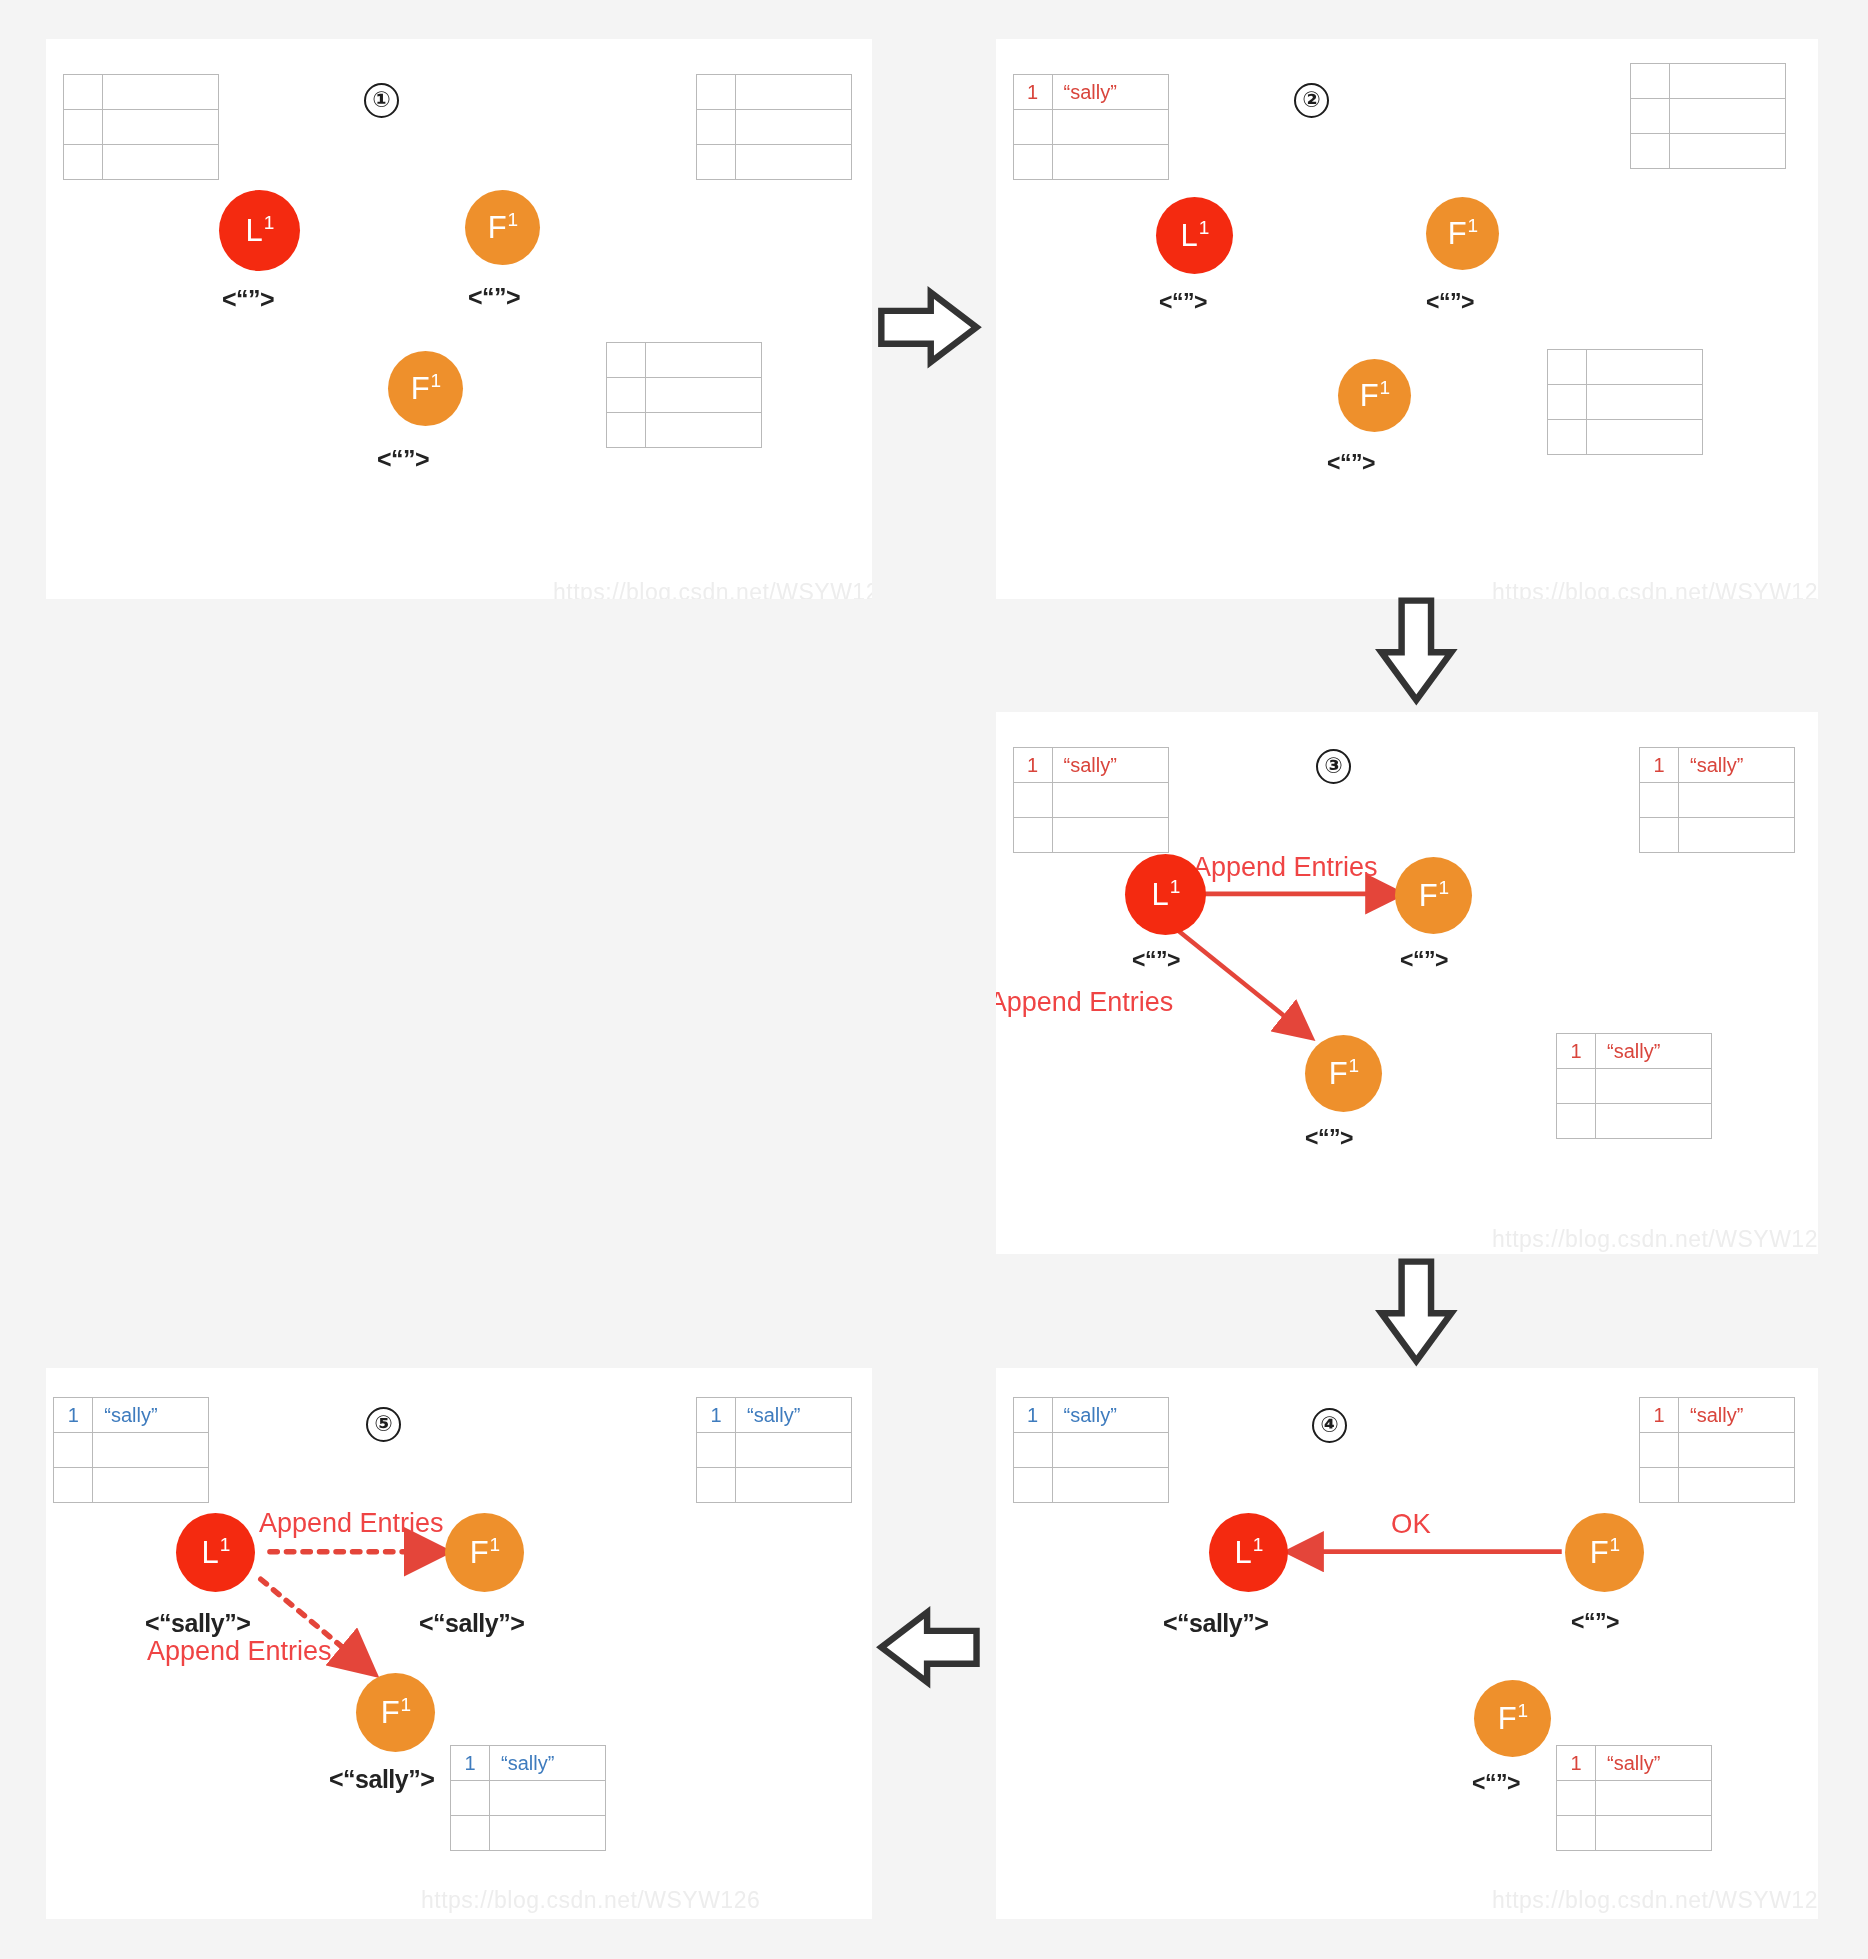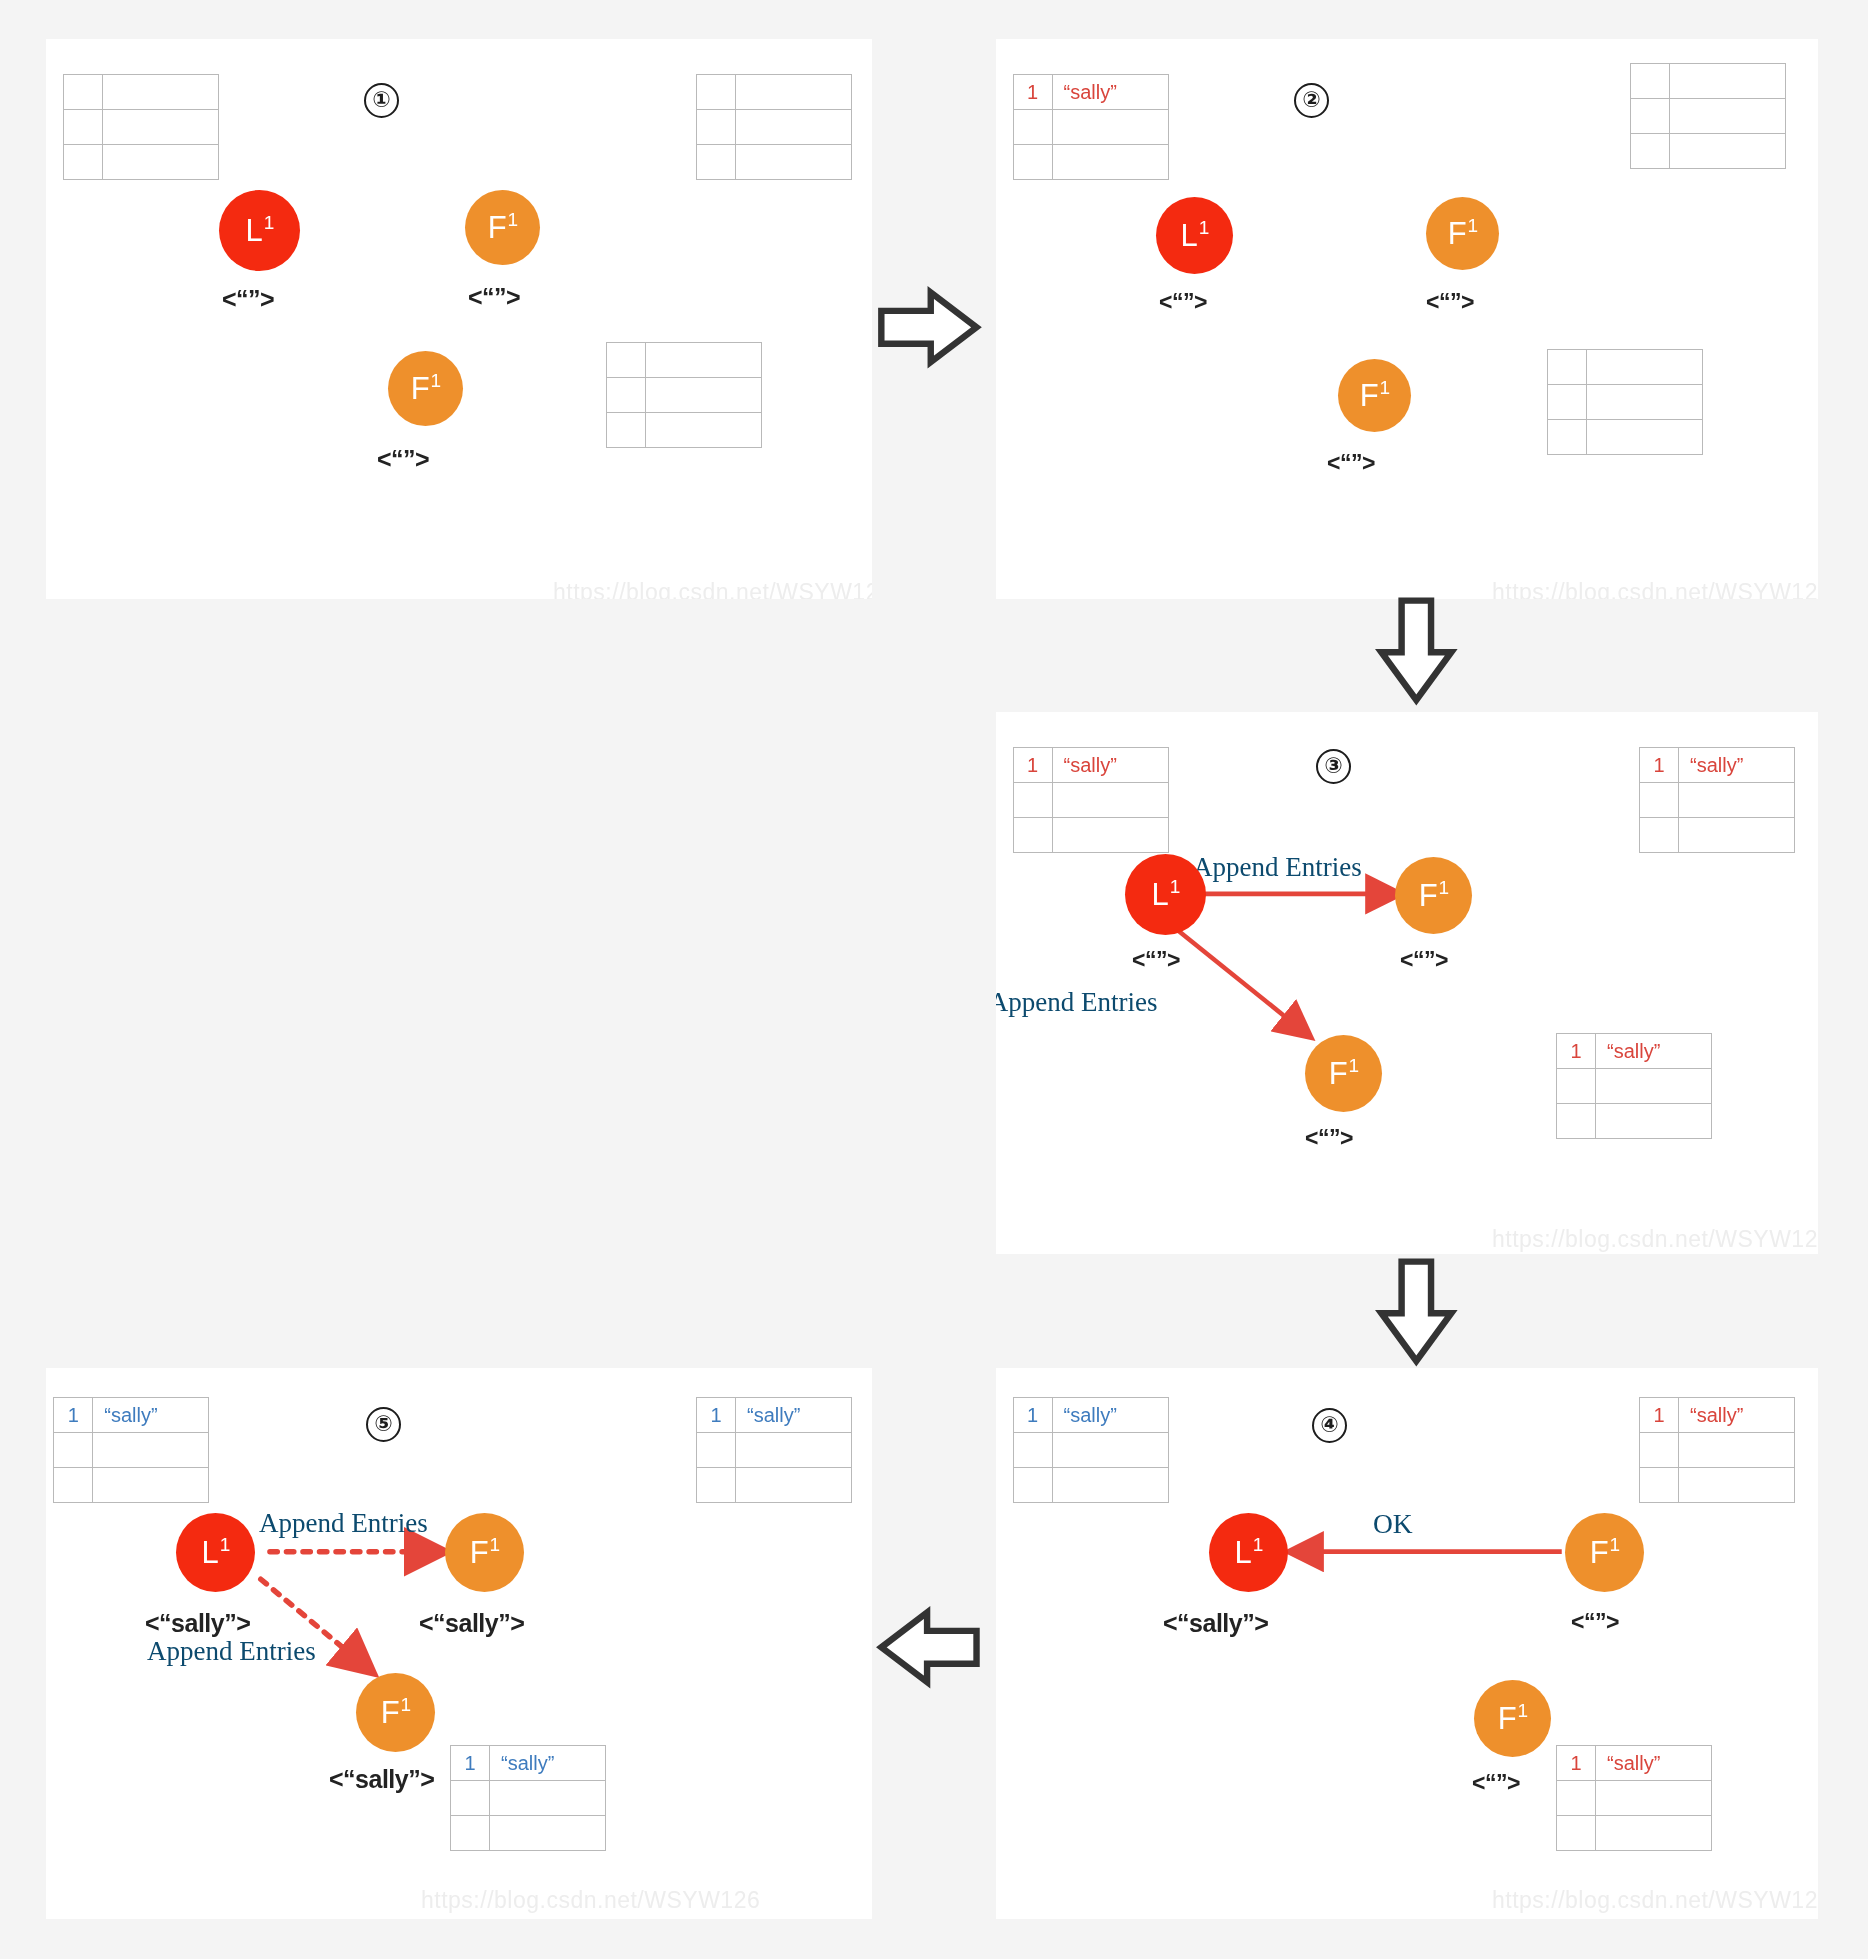--- a/index.html
+++ b/index.html
@@ -85,23 +85,23 @@
     font-weight: bold;
     font-family: "Liberation Sans", sans-serif;
     white-space: nowrap;
     letter-spacing: -0.5px;
   }
   .sm.small { font-size: 23px; }
 
   
   .rpc-label {
     position: absolute;
-    color: #0c4a6e;
+    color: #ef4444;
     font-size: 27px;
-    font-family: Liberation Serif, serif;
+    font-family: Liberation Sans, sans-serif;
     white-space: nowrap;
   }
   .rpc-label.ok { font-size: 27.5px; }
 
   
   .ovl { position: absolute; left: 0; top: 0; overflow: visible; pointer-events: none; }
 
   
   .flow-arrow { position: absolute; }
 
@@ -418,21 +418,21 @@
 
     <svg class="ovl" width="822" height="551" viewBox="0 0 895 600">
       <defs>
         <marker id="ah4" markerWidth="9" markerHeight="9" refX="7" refY="4.5" orient="auto">
           <path d="M0,0 L9,4.5 L0,9 z" fill="#e4453a"></path>
         </marker>
       </defs>
       <line x1="616" y1="200" x2="322" y2="200" stroke="#e4453a" stroke-width="5" marker-end="url(#ah4)"></line>
     </svg>
 
-    <div class="rpc-label ok" style="left:377px; top:140px;">OK</div>
+    <div class="rpc-label ok" style="left:395px; top:140px;">OK</div>
 
     <div class="node leader" style="left:213px; top:145px; width:79px; height:79px;">
       <span class="lbl">L</span>
         <span class="sup">1</span>
     </div>
     <div class="sm" style="left:167px; top:241px;">&lt;“sally”&gt;</div>
 
     <div class="node follower" style="left:569px; top:145px; width:79px; height:79px;">
       <span class="lbl">F</span>
         <span class="sup">1</span>

